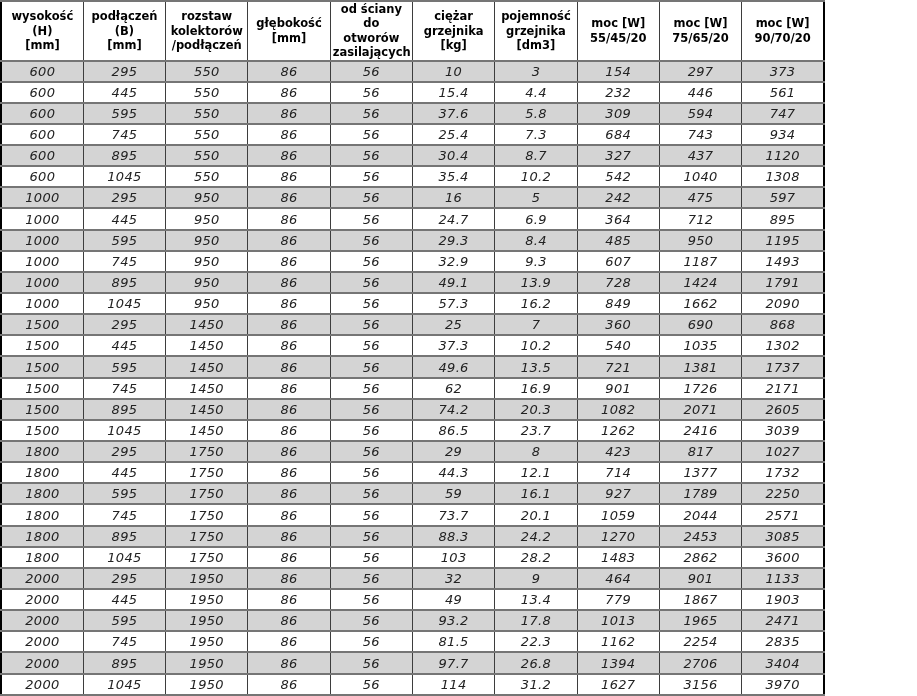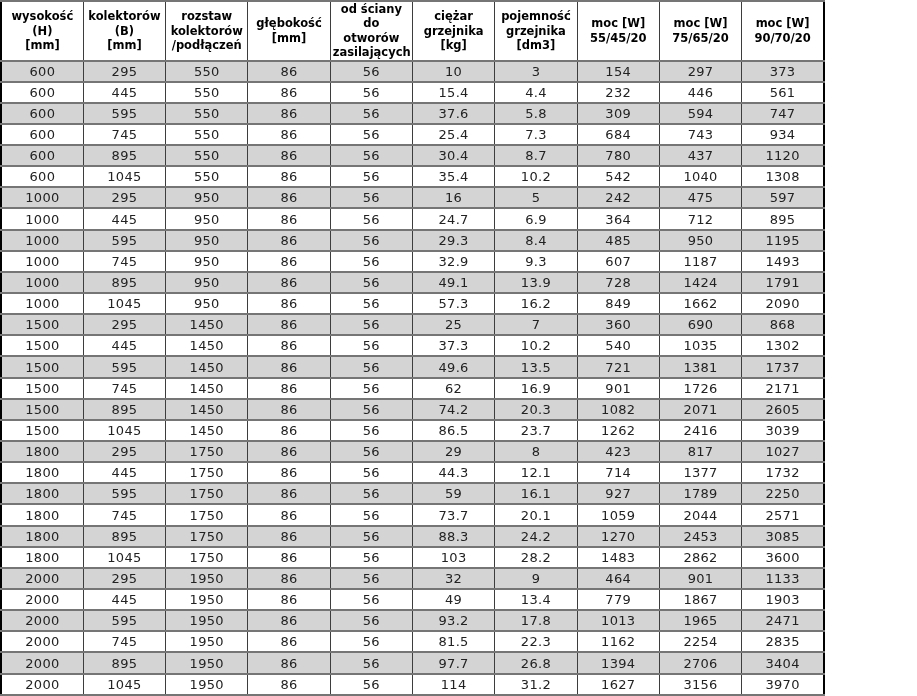--- a/index.html
+++ b/index.html
@@ -38,20 +38,21 @@
   table.spec-table thead th {
     background: #ffffff;
     color: #000000;
     font-size: 11.5px;
     font-weight: bold;
     line-height: 1.25;
     white-space: pre-line;
   }
   table.spec-table tbody tr {
     height: 21px;
+    font-style: italic;
   }
   table.spec-table tbody td {
     font-size: 13px;
     font-weight: 400;
     color: #222222;
     letter-spacing: 0.3px;
   }
   table.spec-table tbody tr.stripe-grey {
     background: #d4d4d4;
   }
@@ -60,21 +61,21 @@
   }
 </style>
 </head>
 <body>
 
 <table class="spec-table">
   <thead>
       <tr>
         <th>wysokość (H)
 [mm]</th>
-        <th>kolektorów (B)
+        <th>podłączeń (B)
 [mm]</th>
         <th>rozstaw
 kolektorów
 /podłączeń</th>
         <th>głębokość
 [mm]</th>
         <th>od ściany do
 otworów
 zasilających</th>
         <th>ciężar
@@ -140,21 +141,21 @@
         <td>934</td>
       </tr>
       <tr class="stripe-grey">
         <td>600</td>
         <td>895</td>
         <td>550</td>
         <td>86</td>
         <td>56</td>
         <td>30.4</td>
         <td>8.7</td>
-        <td>780</td>
+        <td>327</td>
         <td>437</td>
         <td>1120</td>
       </tr>
       <tr class="stripe-white">
         <td>600</td>
         <td>1045</td>
         <td>550</td>
         <td>86</td>
         <td>56</td>
         <td>35.4</td>

